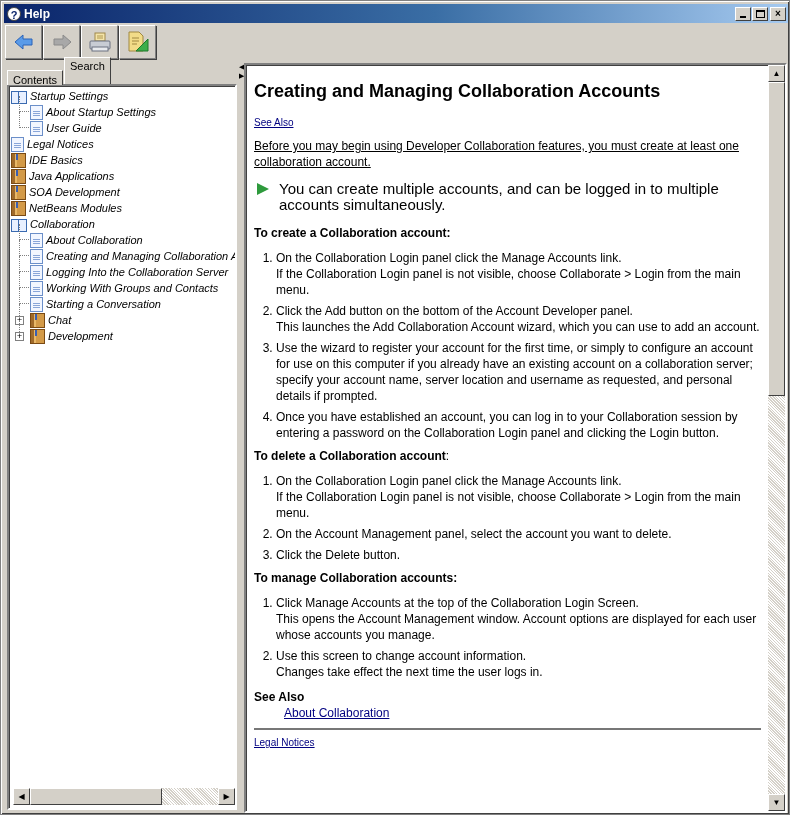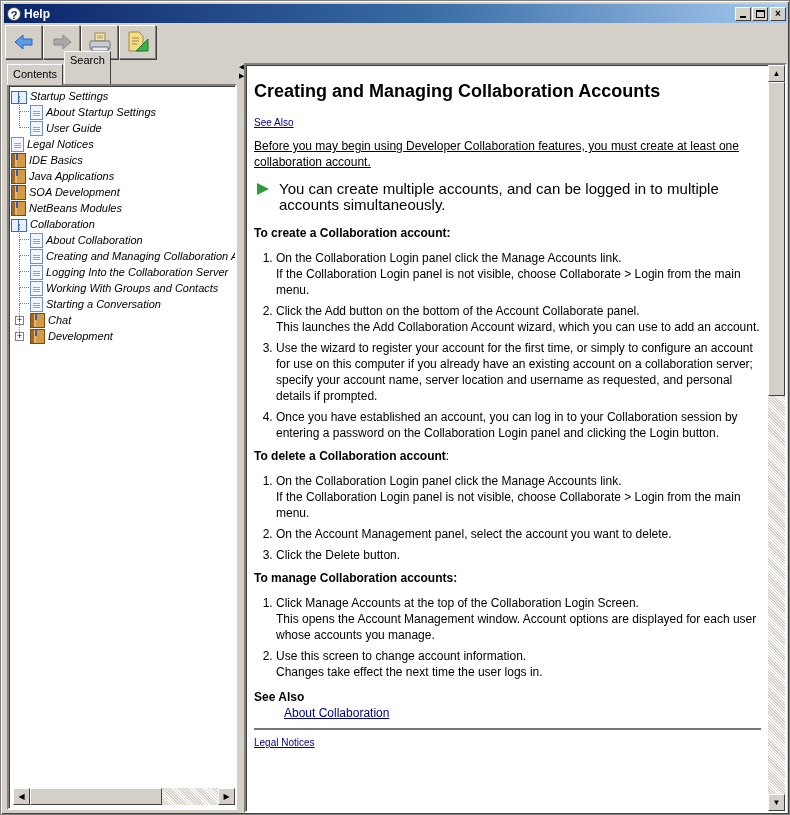--- a/index.html
+++ b/index.html
@@ -23,22 +23,22 @@
   .min-glyph { position: absolute; left: 4px; bottom: 2px; width: 6px; height: 2px; background: #000; }
   .max-glyph { position: absolute; left: 3px; top: 2px; width: 9px; height: 8px; border: 1px solid #000; border-top-width: 2px; }
 
   .toolbar { position: absolute; left: 4px; top: 24px; height: 35px; display: flex; }
   .tbtn { width: 37px; height: 34px; border: 1px solid; border-color: #fff #808080 #808080 #fff;
     box-shadow: 1px 1px 0 #404040; margin-right: 1px; display: flex; align-items: center; justify-content: center; background: #d4d0c8; }
 
   .leftpane { position: absolute; left: 4px; top: 60px; width: 234px; height: 752px; }
   .tabs { position: absolute; left: 2px; top: 2px; height: 22px; display: flex; align-items: flex-end; }
   .tab { padding: 2px 5px; border: 1px solid; border-color: #fff #404040 transparent #fff; border-bottom: none;
-    background: #d4d0c8; font-size: 11px; height: 34px; margin-right: 1px; }
-  .tab.active { height: 21px; padding-top: 3px; position: relative; z-index: 2; }
+    background: #d4d0c8; font-size: 11px; height: 28px; margin-right: 1px; }
+  .tab.active { height: 15px; padding-top: 3px; position: relative; z-index: 2; }
 
   .tree { position: absolute; left: 2px; top: 23px; width: 230px; height: 726px; background: #fff;
     border: 2px solid; border-color: #808080 #fff #fff #808080; box-shadow: inset 1px 1px 0 #404040; overflow: hidden; }
   .tree-items { position: absolute; left: 2px; top: 2px; width: 224px; }
   .tree-item { height: 16px; display: flex; align-items: center; white-space: nowrap; font-size: 11px; position: relative; font-style: italic; }
   .tree-item .label { margin-left: 3px; }
   .indent-2 { padding-left: 19px; }
   .dots { position: absolute; left: 8px; width: 10px; top: 7px; border-top: 1px dotted #808080; }
   .vline { position: absolute; left: 8px; top: -8px; height: 16px; border-left: 1px dotted #808080; }
   .expander { position: absolute; left: 4px; top: 4px; width: 9px; height: 9px; border: 1px solid #808080; background: #fff;
@@ -252,21 +252,21 @@
       <a class="link see-also-top">See Also</a>
       <p class="body">Before you may begin using Developer Collaboration features, you must create at least one collaboration account.</p>
       <div class="tip">
         <span class="tip-icon"></span>
         <span>You can create multiple accounts, and can be logged in to multiple accounts simultaneously.</span>
       </div>
 
       <h4><span>To create a Collaboration account:</span><span class="normal"></span></h4>
       <ol>
         <li><span>On the Collaboration Login panel click the Manage Accounts link.</span><br><span>If the Collaboration Login panel is not visible, choose Collaborate &gt; Login from the main menu.</span></li>
-        <li><span>Click the Add button on the bottom of the Account Collaborate panel.</span><br><span>This launches the Add Collaboration Account wizard, which you can use to add an account.</span></li>
+        <li><span>Click the Add button on the bottom of the Account Developer panel.</span><br><span>This launches the Add Collaboration Account wizard, which you can use to add an account.</span></li>
         <li><span>Use the wizard to register your account for the first time, or simply to configure an account for use on this computer if you already have an existing account on a collaboration server; specify your account name, server location and username as requested, and personal details if prompted.</span></li>
         <li><span>Once you have established an account, you can log in to your Collaboration session by entering a password on the Collaboration Login panel and clicking the Login button.</span></li>
       </ol>
 
       <h4 style="margin-top:8px"><span>To delete a Collaboration account</span><span class="normal">:</span></h4>
       <ol>
         <li><span>On the Collaboration Login panel click the Manage Accounts link.</span><br><span>If the Collaboration Login panel is not visible, choose Collaborate &gt; Login from the main menu.</span></li>
         <li><span>On the Account Management panel, select the account you want to delete.</span></li>
         <li><span>Click the Delete button.</span></li>
       </ol>

